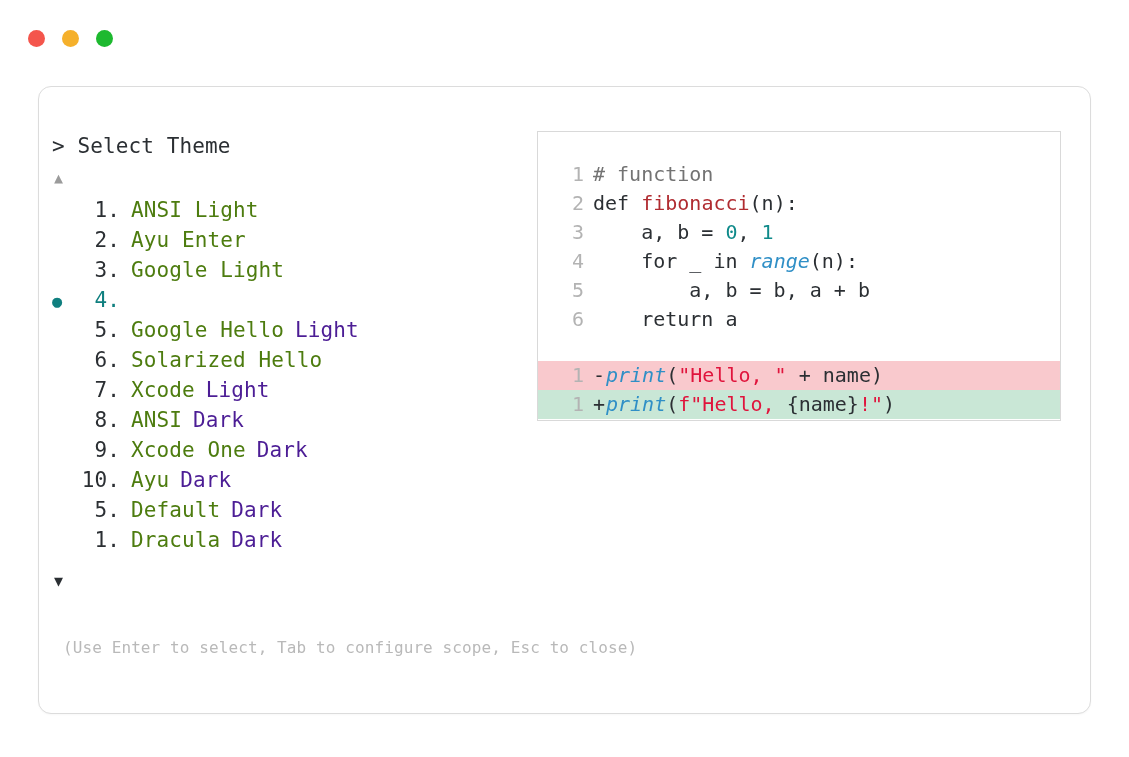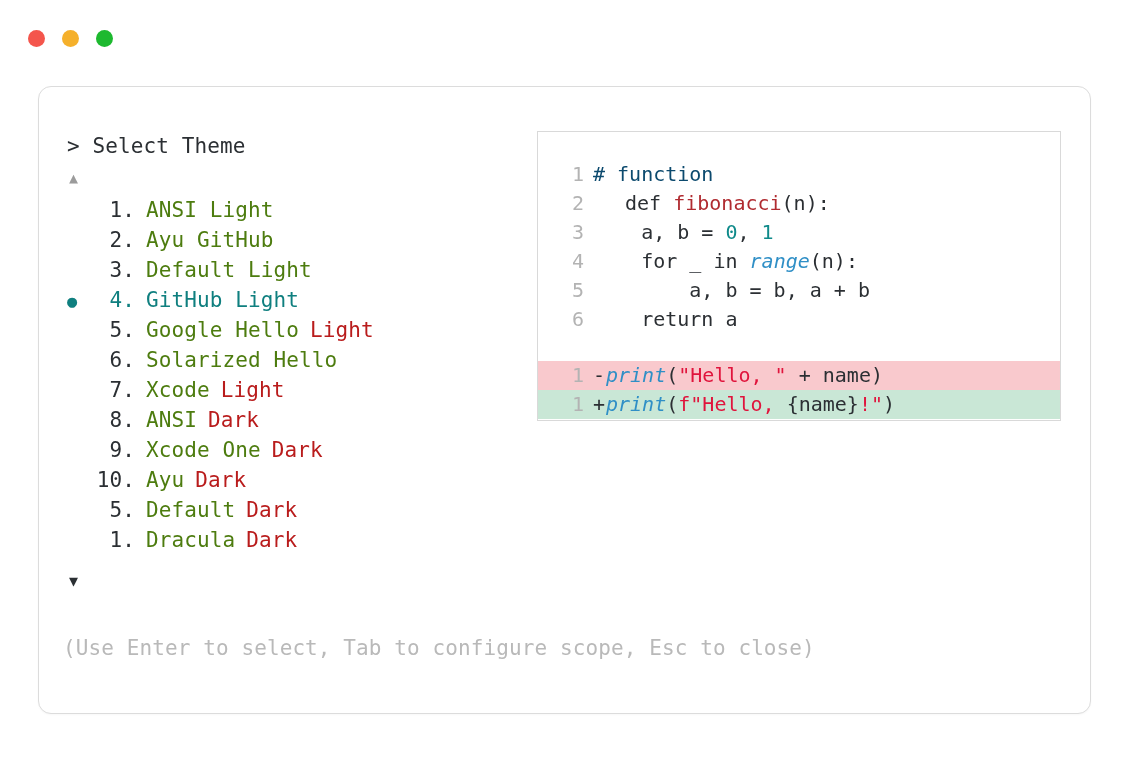--- a/index.html
+++ b/index.html
@@ -38,21 +38,21 @@
     box-shadow: 0 1px 2px rgba(0,0,0,0.03);
   }
 
   
   .cols {
     position: absolute;
     left: 0; top: 0; right: 0; bottom: 0;
   }
   .left-col {
     position: absolute;
-    left: 28px; top: 46px;
+    left: 13px; top: 46px;
     width: 470px;
   }
   .right-col {
     position: absolute;
     left: 498px; top: 46px;
     width: 530px;
   }
 
   .heading {
     font-size: 21px;
@@ -97,29 +97,29 @@
     flex: 0 0 42px;
     text-align: right;
     color: #2b2f33;
     letter-spacing: 0.1px;
   }
   .name-cell {
     padding-left: 11px;
     color: #4d7c0f;
     letter-spacing: 0.1px;
   }
-  .variant { color: #b91c1c; }
+  .variant { color: #4c1d95; }
   .theme-row.selected .num-cell,
   .theme-row.selected .name-cell { color: #0f7f7f; }
 
   
   .hint {
     position: absolute;
     left: 24px; top: 548px;
-    font-size: 21px;
+    font-size: 16px;
     line-height: 26px;
     color: #b9b9b9;
     letter-spacing: 0.1px;
     white-space: pre;
   }
 
   
   .preview-box {
     position: absolute;
     left: 498px; top: 44px;
@@ -138,22 +138,22 @@
     width: 46px;
     flex: 0 0 46px;
     text-align: right;
     color: #b3b3b3;
     padding-right: 0;
   }
   .src { padding-left: 9px; color: #2b2f33; }
   .spacer { height: 27px; }
 
   
-  .tok-comment { color: #0c4a6e; }
-  .tok-kw      { color: #2b2f33; margin-left: 32px; }
+  .tok-comment { color: #737373; }
+  .tok-kw      { color: #2b2f33; }
   .tok-fn      { color: #b02b30; }
   .tok-num     { color: #0f8a8a; }
   .tok-builtin { color: #2f8fc6; font-style: italic; }
   .tok-str     { color: #e0143c; }
   .tok-plain   { color: #2b2f33; }
 
   
   .diff-line { display: flex; align-items: baseline; height: 29px; }
   .diff-del { background: #f9c9cd; }
   .diff-add { background: #c9e7d6; }
@@ -176,23 +176,23 @@
   </div>
 
   <div class="card">
     <div class="cols">
 
       <div class="left-col">
         <div class="heading"><span>&gt;</span> <span>Select Theme</span></div>
         <div class="scroll-arrow arrow-up">▲</div>
         <ul class="theme-list">
             <li class="theme-row"><span class="bullet-cell"></span><span class="num-cell">1.</span><span class="name-cell">ANSI Light</span></li>
-            <li class="theme-row"><span class="bullet-cell"></span><span class="num-cell">2.</span><span class="name-cell">Ayu GitHub</span></li>
-            <li class="theme-row"><span class="bullet-cell"></span><span class="num-cell">3.</span><span class="name-cell">Default Light</span></li>
-            <li class="theme-row selected"><span class="bullet-cell">●</span><span class="num-cell">4.</span><span class="name-cell">GitHub Light</span></li>
+            <li class="theme-row"><span class="bullet-cell"></span><span class="num-cell">2.</span><span class="name-cell">Ayu Enter</span></li>
+            <li class="theme-row"><span class="bullet-cell"></span><span class="num-cell">3.</span><span class="name-cell">Google Light</span></li>
+            <li class="theme-row selected"><span class="bullet-cell">●</span><span class="num-cell">4.</span></li>
             <li class="theme-row"><span class="bullet-cell"></span><span class="num-cell">5.</span><span class="name-cell">Google Hello</span><span class="name-cell variant" style="padding-left: 11px;">Light</span></li>
             <li class="theme-row"><span class="bullet-cell"></span><span class="num-cell">6.</span><span class="name-cell">Solarized Hello</span></li>
             <li class="theme-row"><span class="bullet-cell"></span><span class="num-cell">7.</span><span class="name-cell">Xcode</span><span class="name-cell variant" style="padding-left: 11px;">Light</span></li>
             <li class="theme-row"><span class="bullet-cell"></span><span class="num-cell">8.</span><span class="name-cell">ANSI</span><span class="name-cell variant" style="padding-left: 11px;">Dark</span></li>
             <li class="theme-row"><span class="bullet-cell"></span><span class="num-cell">9.</span><span class="name-cell">Xcode One</span><span class="name-cell variant" style="padding-left: 11px;">Dark</span></li>
             <li class="theme-row"><span class="bullet-cell"></span><span class="num-cell">10.</span><span class="name-cell">Ayu</span><span class="name-cell variant" style="padding-left: 11px;">Dark</span></li>
             <li class="theme-row"><span class="bullet-cell"></span><span class="num-cell">5.</span><span class="name-cell">Default</span><span class="name-cell variant" style="padding-left: 11px;">Dark</span></li>
             <li class="theme-row"><span class="bullet-cell"></span><span class="num-cell">1.</span><span class="name-cell">Dracula</span><span class="name-cell variant" style="padding-left: 11px;">Dark</span></li>
           </ul>
         <div class="scroll-arrow arrow-down">▼</div>

